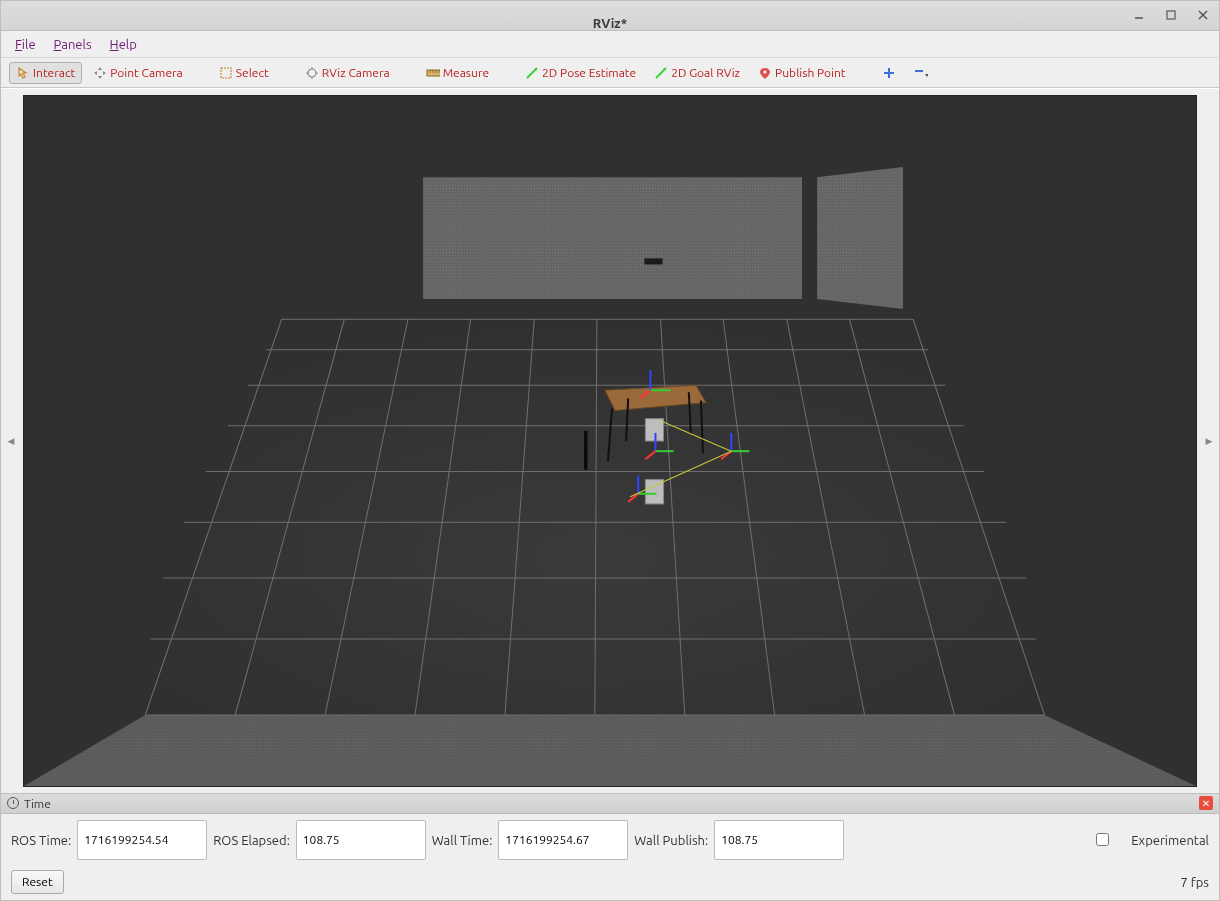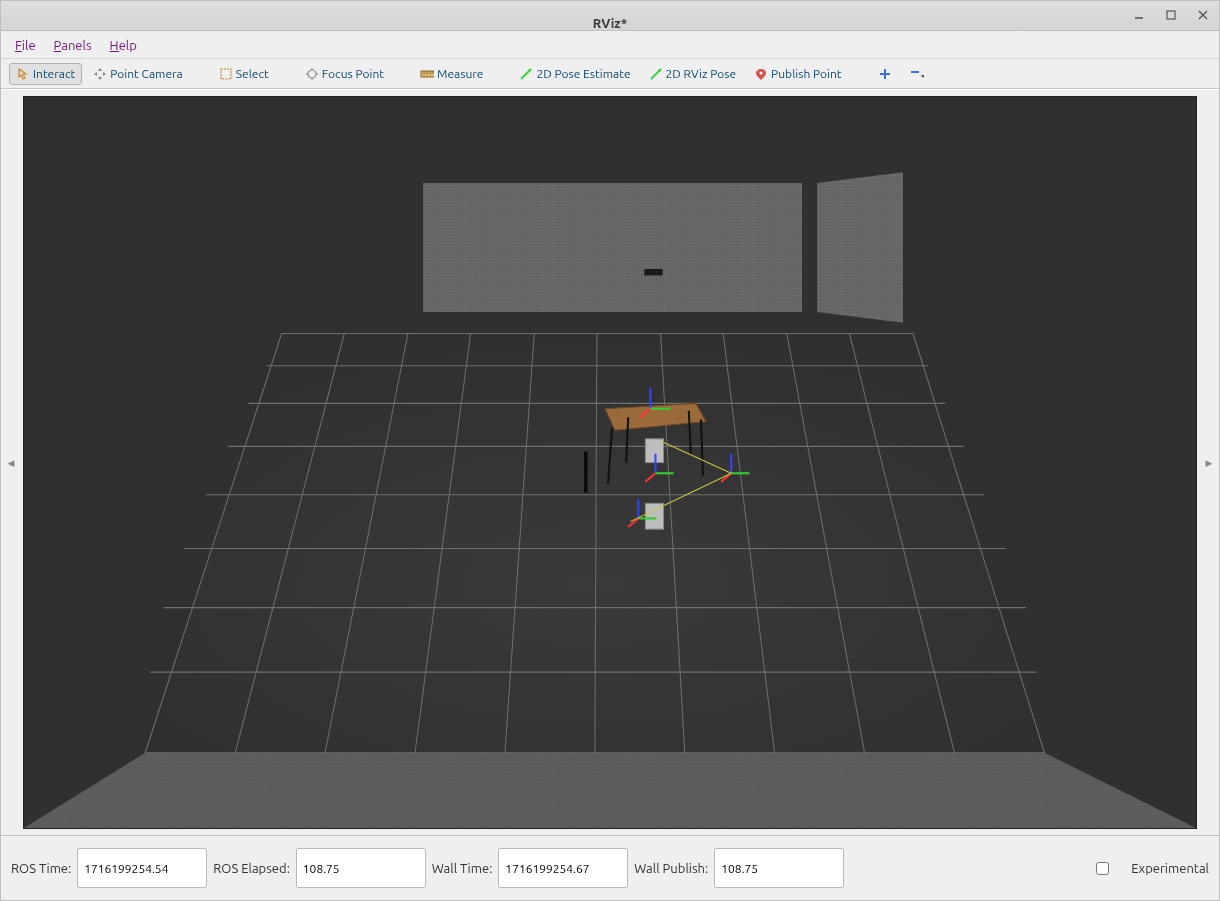--- a/index.html
+++ b/index.html
@@ -10,38 +10,38 @@
   .titlebar .title { font-size: 13px; font-weight: bold; color: #3a3a3a; }
   .win-controls { position: absolute; right: 6px; top: 4px; display: flex; gap: 12px; }
   .win-btn { width: 20px; height: 20px; display: flex; align-items: center; justify-content: center; color: #555; font-size: 11px; cursor: pointer; }
   
   
   .menubar { height: 28px; background: #efefef; display: flex; align-items: center; padding: 0 14px; gap: 18px; font-size: 13px; color: #701a75; border-bottom: 1px solid #d8d8d8; }
   .menubar .mitem { cursor: pointer; }
   .menubar .mitem .ul { text-decoration: underline; }
   
   
-  .toolbar { height: 30px; background: #efefef; display: flex; align-items: center; padding: 0 8px; font-size: 12px; color: #0c4a6e; border-bottom: 1px solid #c8c8c8; gap: 4px; }
+  .toolbar { height: 30px; background: #efefef; display: flex; align-items: center; padding: 0 8px; font-size: 12px; color: #b91c1c; border-bottom: 1px solid #c8c8c8; gap: 4px; }
   .tool { display: flex; align-items: center; gap: 3px; height: 22px; padding: 0 6px; border: 1px solid transparent; border-radius: 3px; cursor: pointer; }
   .tool.active { border: 1px solid #b0b0b0; background: #e0e0e0; }
   .tool-sep { width: 14px; }
   .ticon { width: 14px; height: 14px; display: inline-flex; align-items: center; justify-content: center; }
   
   
   .viewport-row { flex: 1; display: flex; background: #efefef; border-top: 1px solid #fff; }
   .side-handle { width: 20px; background: #efefef; display: flex; align-items: center; justify-content: center; color: #888; font-size: 9px; cursor: pointer; }
   .viewport { flex: 1; background: #303030; position: relative; overflow: hidden; margin: 6px 2px; border: 1px solid #222; }
   
   
   .time-panel { background: #efefef; border-top: 1px solid #c0c0c0; }
   .time-header { height: 20px; background: linear-gradient(#dcdcdc,#cfcfcf); display: flex; align-items: center; padding: 0 6px; font-size: 12px; color: #333; border-bottom: 1px solid #bbb; }
   .time-header .clock-icon { width: 12px; height: 12px; border: 1px solid #555; border-radius: 50%; margin-right: 5px; position: relative; }
   .time-header .clock-icon::after { content: ""; position: absolute; left: 5px; top: 2px; width: 1px; height: 4px; background: #555; }
   .time-header .close { margin-left: auto; width: 14px; height: 14px; background: #e74c3c; border-radius: 2px; color: #fff; font-size: 10px; display:flex; align-items:center; justify-content:center; cursor:pointer; }
-  .time-body { display: flex; align-items: center; padding: 12px 10px; gap: 6px; font-size: 13px; color: #333; }
+  .time-body { display: flex; align-items: center; padding: 6px 10px; gap: 6px; font-size: 13px; color: #333; }
   .time-body label { white-space: nowrap; }
   .time-body input[type="text"] { height: 40px; padding: 0 6px; font-size: 12px; border: 1px solid #bbb; border-radius: 2px; background: #fff; }
   .time-body .chk { margin-left: auto; display: flex; align-items: center; gap: 22px; }
   .bottom-row { display: flex; align-items: center; padding: 4px 10px 6px; font-size: 13px; color: #333; }
   .bottom-row button { height: 24px; padding: 0 10px; font-size: 12px; border: 1px solid #aaa; background: linear-gradient(#f8f8f8,#e6e6e6); border-radius: 3px; cursor: pointer; }
   .bottom-row .fps { margin-left: auto; color: #333; }
 </style>
 </head>
 <body>
 
@@ -103,21 +103,21 @@
   <div class="tool">
     <span class="ticon">
         <svg width="14" height="14">
           <circle cx="7" cy="7" r="4" fill="none" stroke="#888" stroke-width="1.2"></circle>
           <line x1="7" y1="1" x2="7" y2="3" stroke="#888"></line>
           <line x1="7" y1="11" x2="7" y2="13" stroke="#888"></line>
           <line x1="1" y1="7" x2="3" y2="7" stroke="#888"></line>
           <line x1="11" y1="7" x2="13" y2="7" stroke="#888"></line>
         </svg>
       </span>
-    <span>Focus Point</span>
+    <span>RViz Camera</span>
   </div>
   <div class="tool-sep"></div>
   <div class="tool">
     <span class="ticon">
         <svg width="18" height="10">
           <rect x="1" y="2" width="16" height="6" fill="#d9b46a" stroke="#8a6a2b"></rect>
           <line x1="4" y1="2" x2="4" y2="5" stroke="#8a6a2b"></line>
           <line x1="7" y1="2" x2="7" y2="5" stroke="#8a6a2b"></line>
           <line x1="10" y1="2" x2="10" y2="5" stroke="#8a6a2b"></line>
           <line x1="13" y1="2" x2="13" y2="5" stroke="#8a6a2b"></line>
@@ -135,21 +135,21 @@
       </span>
     <span>2D Pose Estimate</span>
   </div>
   <div class="tool">
     <span class="ticon">
         <svg width="14" height="14">
           <line x1="2" y1="12" x2="12" y2="2" stroke="#3bd23b" stroke-width="2"></line>
           <polygon points="12,2 9,3 11,5" fill="#3bd23b"></polygon>
         </svg>
       </span>
-    <span>2D RViz Pose</span>
+    <span>2D Goal RViz</span>
   </div>
   <div class="tool">
     <span class="ticon">
         <svg width="14" height="14">
           <path d="M7 2 C4 2 2 4 2 6 C2 9 7 13 7 13 C7 13 12 9 12 6 C12 4 10 2 7 2 Z" fill="#d9534f"></path>
           <circle cx="7" cy="6" r="1.5" fill="#fff"></circle>
         </svg>
       </span>
     <span>Publish Point</span>
   </div>
@@ -251,27 +251,36 @@
       <polyline points="600,395 700,350 630,320" fill="none" stroke="#c9c93b" stroke-width="1"></polyline>
 
       <line x1="556" y1="330" x2="556" y2="368" stroke="#0a0a0a" stroke-width="3"></line>
       <line x1="556" y1="330" x2="556" y2="368" stroke="#0a0a0a" stroke-width="3"></line>
     </svg>
   </div>
   <div class="side-handle">▶</div>
 </div>
 
 <div class="time-panel">
+  <div class="time-header">
+    <span class="clock-icon"></span>
+    <span>Time</span>
+    <span class="close">✕</span>
+  </div>
   <div class="time-body">
     <label>ROS Time:</label>
     <input type="text" style="width: 130px;" value="1716199254.54">
     <label>ROS Elapsed:</label>
     <input type="text" style="width: 130px;" value="108.75">
     <label>Wall Time:</label>
     <input type="text" style="width: 130px;" value="1716199254.67">
     <label>Wall Publish:</label>
     <input type="text" style="width: 130px;" value="108.75">
     <div class="chk">
       <input type="checkbox" style="">
       <span>Experimental</span>
     </div>
   </div>
+  <div class="bottom-row">
+    <button>Reset</button>
+    <span class="fps">7 fps</span>
+  </div>
 </div>
 
 </body></html>

